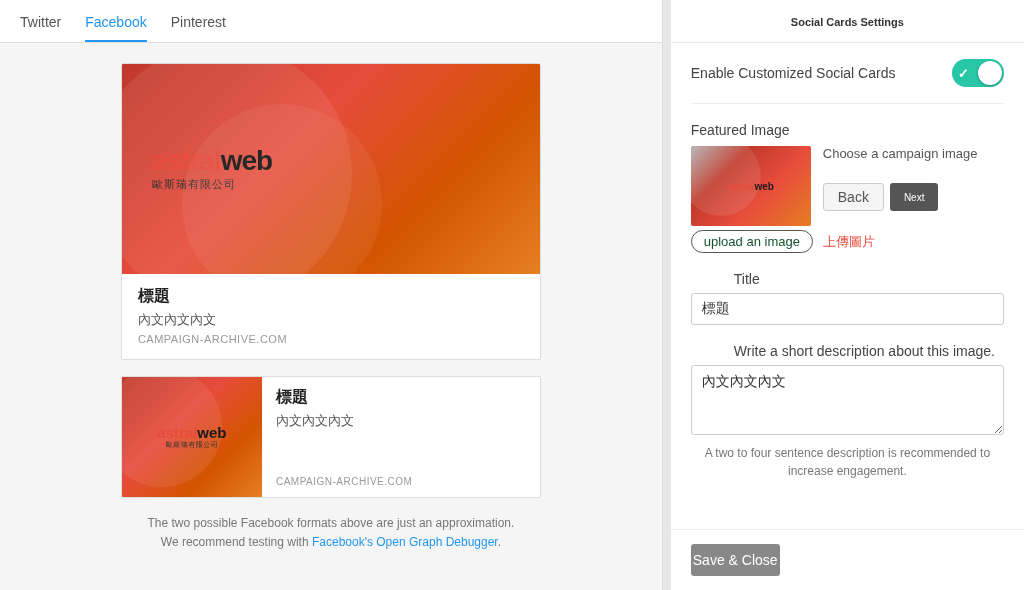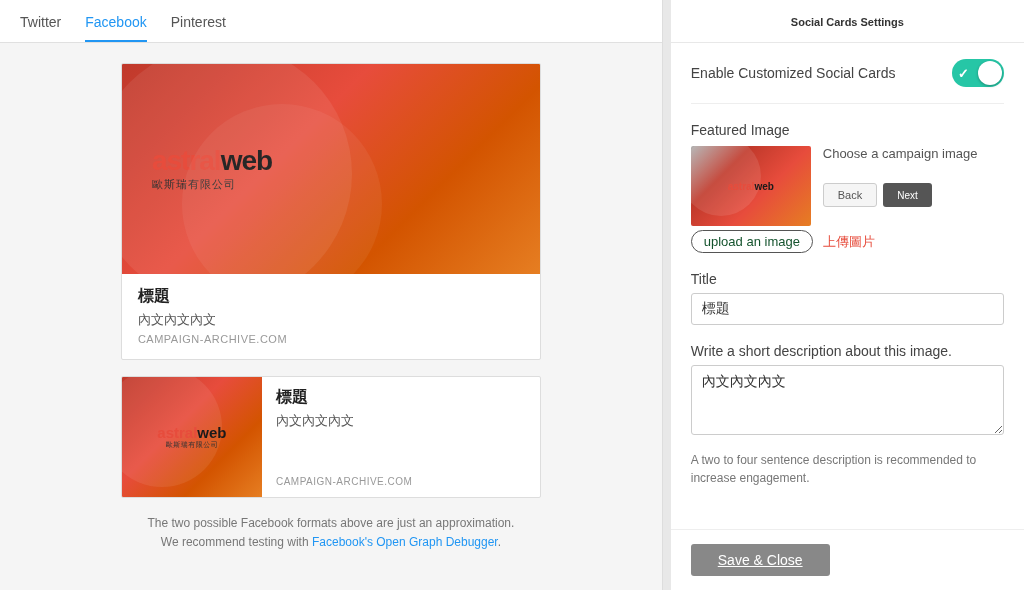--- a/index.html
+++ b/index.html
@@ -381,21 +381,21 @@
       gap: 6px;
     }
 
     .btn-back {
       padding: 5px 14px;
       border: 1px solid #ccc;
       background: #f5f5f5;
       color: #555;
       border-radius: 3px;
       cursor: pointer;
-      font-size: 11px;
+      font-size: 14px;
     }
 
     .btn-next {
       padding: 5px 14px;
       border: none;
       background: #555;
       color: #fff;
       border-radius: 3px;
       cursor: pointer;
       font-size: 10px;
@@ -421,20 +421,21 @@
     .upload-chinese {
       font-size: 13px;
       color: #e74c3c;
     }
 
     
     .field-label {
       font-size: 14px;
       color: #444;
       margin-bottom: 6px;
+      margin-left: 43px;
     }
 
     .text-input {
       width: 100%;
       padding: 7px 10px;
       border: 1px solid #ccc;
       border-radius: 3px;
       font-size: 14px;
       color: #333;
       outline: none;
@@ -448,39 +449,39 @@
       font-size: 14px;
       color: #333;
       height: 70px;
       resize: vertical;
       outline: none;
     }
 
     .field-hint {
       font-size: 12px;
       color: #777;
-      margin-top: 13px;
+      margin-top: 6px;
       line-height: 1.5;
+      text-align: center;
     }
 
     .right-footer {
       padding: 14px 20px;
       border-top: 1px solid #eee;
       margin-top: auto;
     }
 
     .btn-save {
-      padding: 8px 27px;
+      padding: 8px 2px;
       background: #888;
       color: #fff;
       border: none;
       border-radius: 3px;
       cursor: pointer;
       font-size: 14px;
-      text-decoration: underline;
     }
   </style>
 </head>
 <body>
 
 <div class="left-panel">
   <div class="tabs">
     <div class="tab">Twitter</div>
     <div class="tab active">Facebook</div>
     <div class="tab">Pinterest</div>

